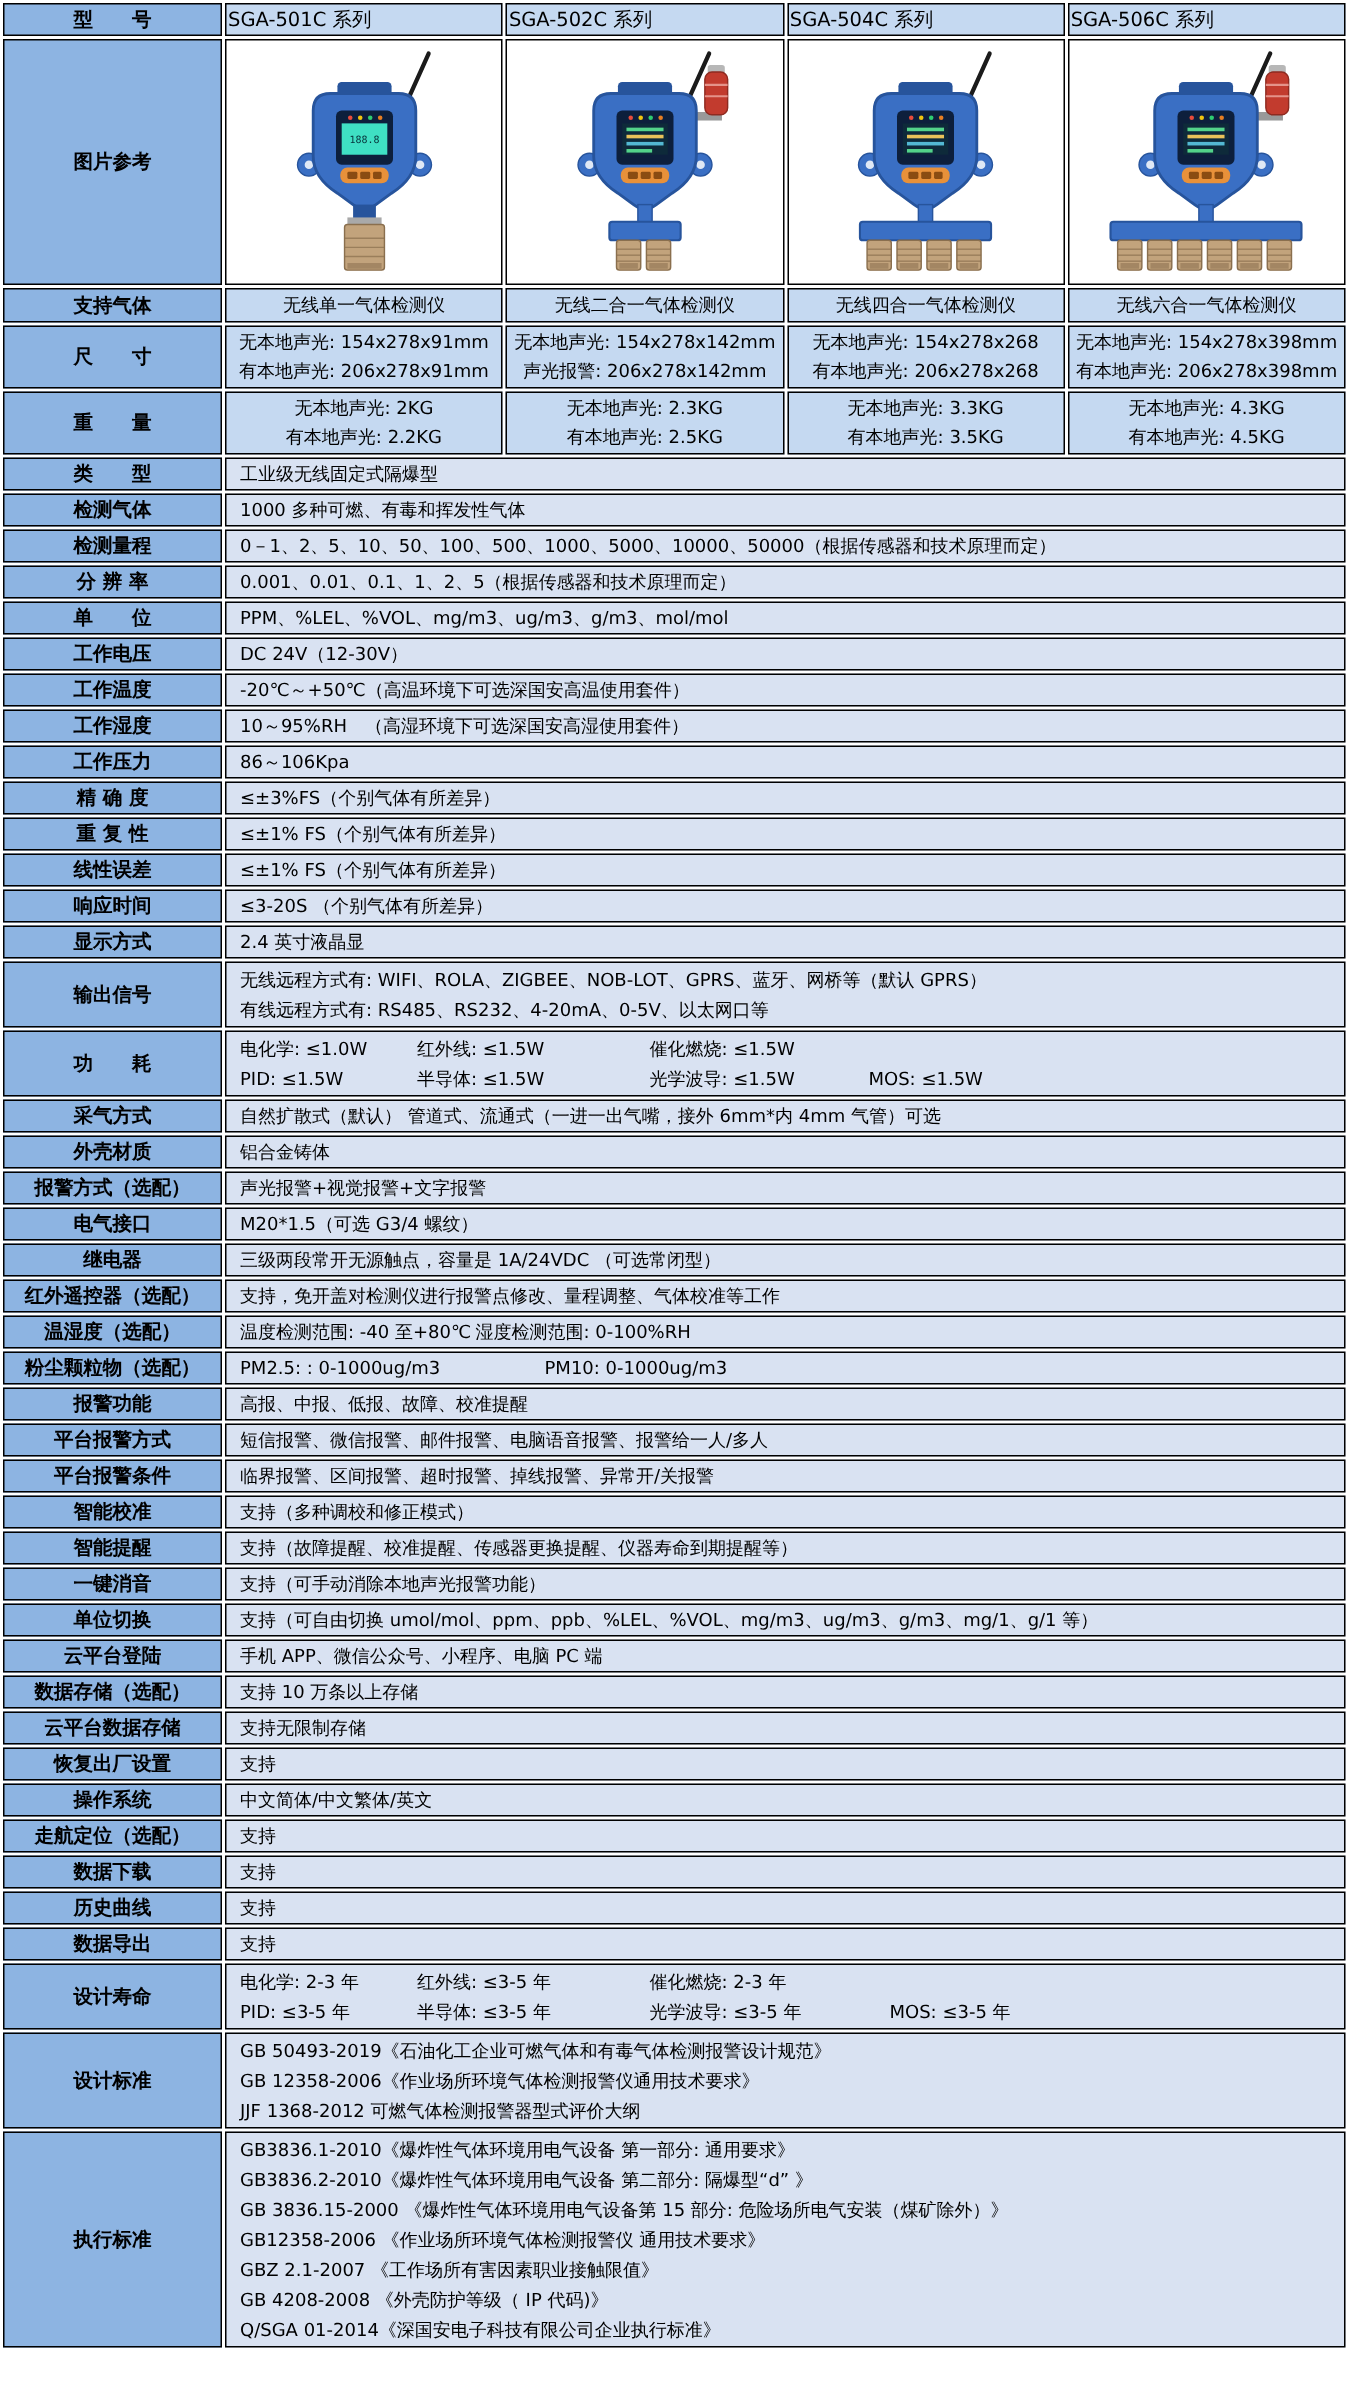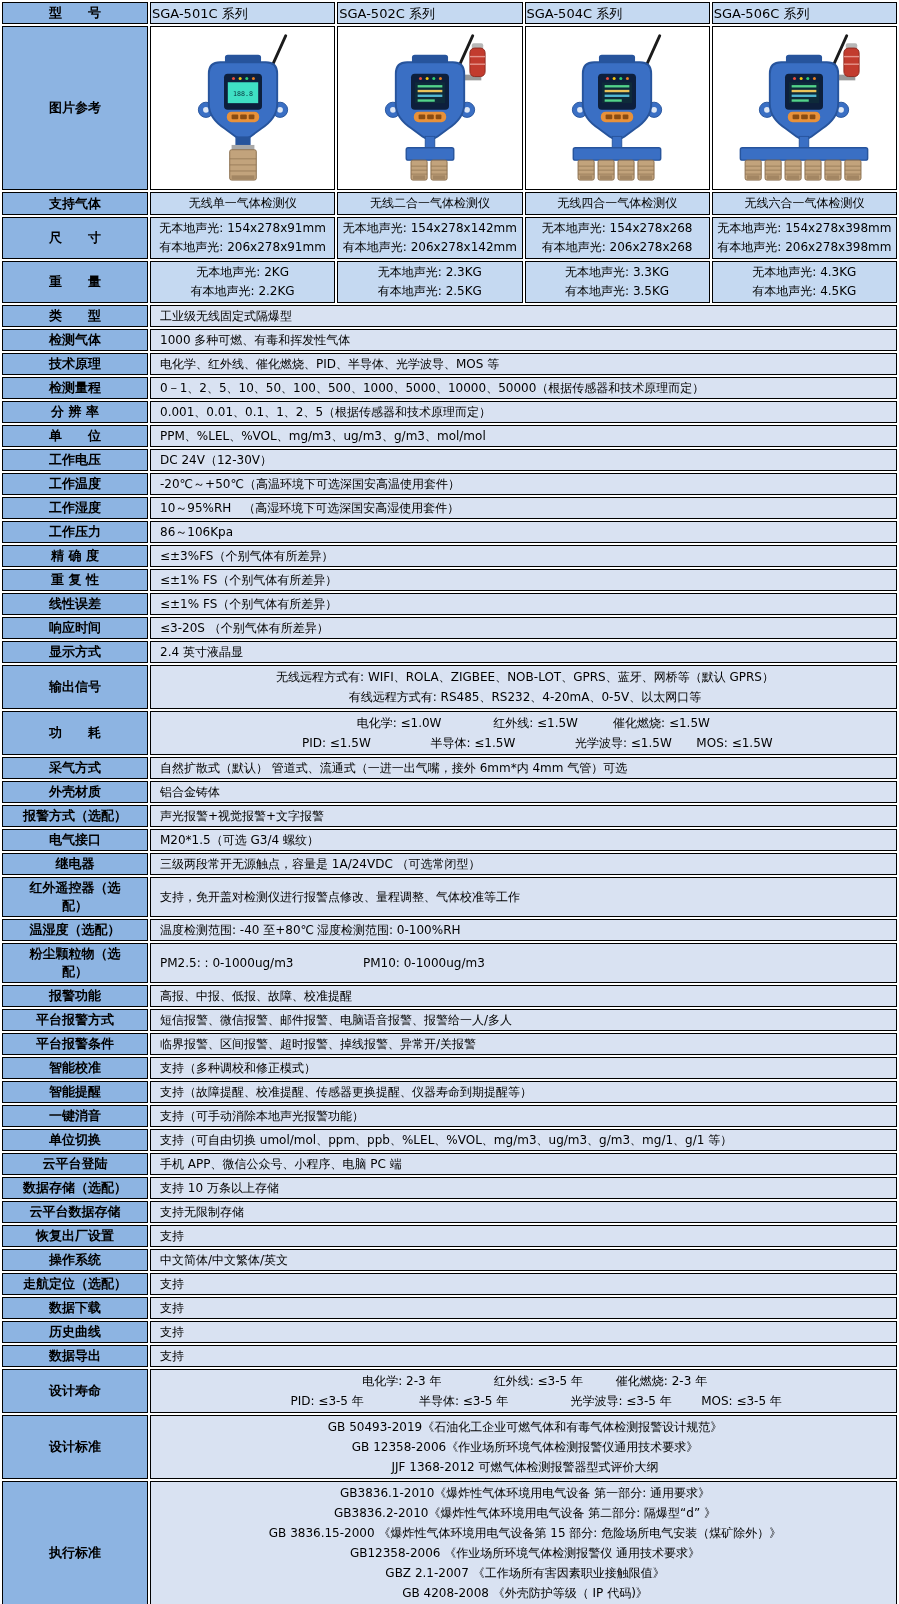--- a/index.html
+++ b/index.html
@@ -1,25 +1,25 @@
 <!DOCTYPE html>
 <html style="--border: #000000; --label-bg: #8DB4E2; --model-bg: #C5D9F1; --value-bg: #D9E2F2; --image-bg: #FFFFFF; --device-blue: #3A6FC4; --device-blue-dark: #27549C; --brass: #C2A37C; --brass-dark: #8A6F4E; --beacon-red: #C23B2E; --keypad-orange: #E8913A; --screen-teal: #3FE0C4; --screen-dark: #0E2A3A;"><head>
 <meta charset="utf-8">
 <style>
   html,body{margin:0;padding:0;background:#fff;}
   body{width:899px;font-family:"DejaVu Sans","Liberation Sans",sans-serif;color:#000;}
   table{border-collapse:separate;border-spacing:2px;table-layout:fixed;width:899px;background:#fff;}
   td{border:1px solid var(--border,#000);overflow:hidden;vertical-align:middle;}
-  .lab{background:var(--label-bg,#8DB4E2);font-weight:bold;text-align:center;font-size:13px;padding:1px 20px;}
+  .lab{background:var(--label-bg,#8DB4E2);font-weight:bold;text-align:center;font-size:13px;padding:1px 2px;}
   .mh{background:var(--model-bg,#C5D9F1);font-weight:normal;text-align:left;font-size:13px;height:17px;line-height:17px;}
   .gc{background:var(--model-bg,#C5D9F1);text-align:center;font-size:12px;}
   .gc .ln{line-height:19px;white-space:nowrap;}
   .fv{background:var(--value-bg,#D9E2F2);font-size:12px;padding:1px 6px 1px 9px;}
   .fv .ln{line-height:16px;height:16px;white-space:nowrap;}
-  .fv.tall .ln{line-height:20px;height:20px;text-align:center;}
+  .fv.tall .ln{line-height:20px;height:20px;}
   .img-cell{background:var(--image-bg,#fff);text-align:center;height:160px;}
   .seg{display:inline-block;white-space:nowrap;}
 </style>
 </head>
 <body>
 
 <table>
   <colgroup>
     <col style="width:146px">
     <col>
@@ -230,21 +230,21 @@
         </td>
       </tr>
       <tr>
         <td class="lab">尺　　寸</td>
         <td class="gc tall">
           <div class="ln">无本地声光: 154x278x91mm</div>
           <div class="ln">有本地声光: 206x278x91mm</div>
         </td>
         <td class="gc tall">
           <div class="ln">无本地声光: 154x278x142mm</div>
-          <div class="ln">有本地声光: 206x278x142mm</div>
+          <div class="ln">声光报警: 206x278x142mm</div>
         </td>
         <td class="gc tall">
           <div class="ln">无本地声光: 154x278x268</div>
           <div class="ln">有本地声光: 206x278x268</div>
         </td>
         <td class="gc tall">
           <div class="ln">无本地声光: 154x278x398mm</div>
           <div class="ln">有本地声光: 206x278x398mm</div>
         </td>
       </tr>
@@ -270,26 +270,20 @@
       <tr>
         <td class="lab">类　　型</td>
         <td class="fv" colspan="4">
           <div class="ln"><span class="seg">工业级无线固定式隔爆型</span></div>
         </td>
       </tr>
       <tr>
         <td class="lab">检测气体</td>
         <td class="fv" colspan="4">
           <div class="ln"><span class="seg">1000 多种可燃、有毒和挥发性气体</span></div>
-        </td>
-      </tr>
-      <tr>
-        <td class="lab">技术原理</td>
-        <td class="fv" colspan="4">
-          <div class="ln"><span class="seg">电化学、红外线、催化燃烧、PID、半导体、光学波导、MOS 等</span></div>
         </td>
       </tr>
       <tr>
         <td class="lab">检测量程</td>
         <td class="fv" colspan="4">
           <div class="ln"><span class="seg">0－1、2、5、10、50、100、500、1000、5000、10000、50000（根据传感器和技术原理而定）</span></div>
         </td>
       </tr>
       <tr>
         <td class="lab">分 辨 率</td>

